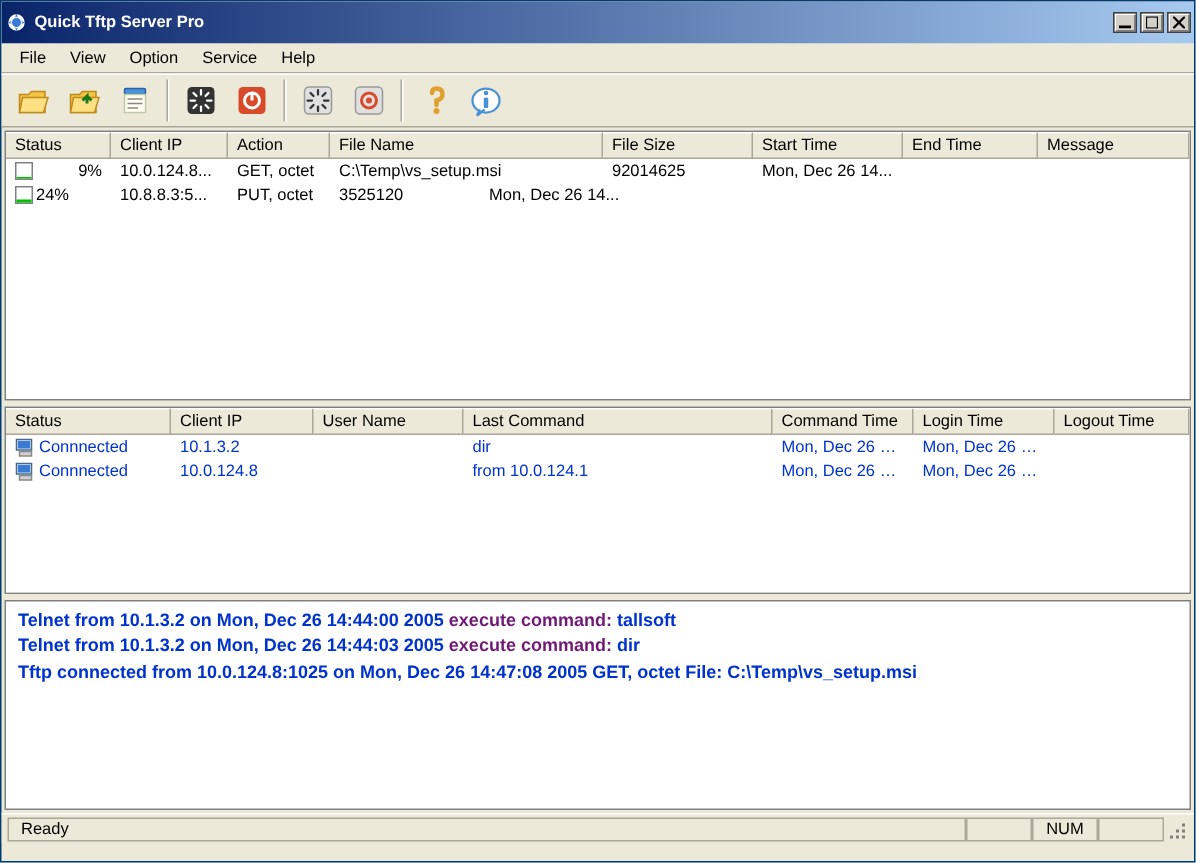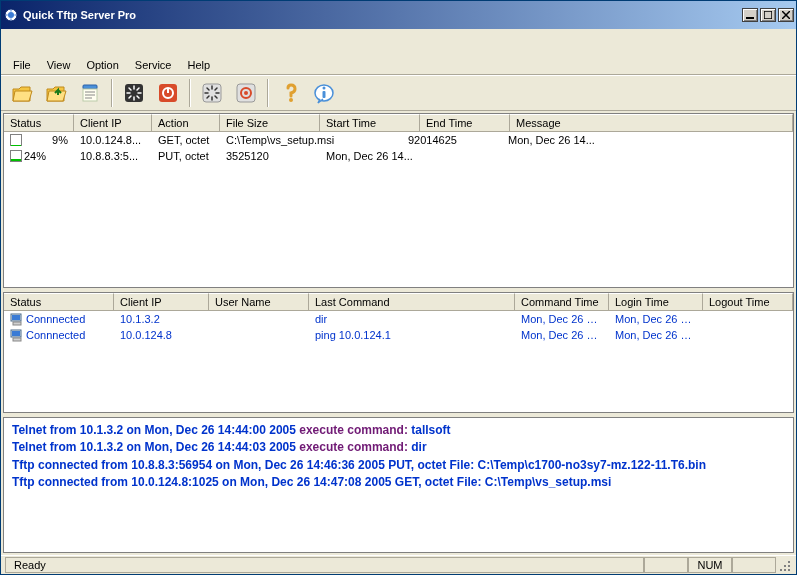--- a/index.html
+++ b/index.html
@@ -37,21 +37,20 @@
   cursor:pointer;
 }
 
 .menubar {
   height: 20px;
   background: #ece9d8;
   border-bottom: 1px solid #aca899;
   display:flex;
   align-items:center;
   padding: 0 4px;
-  margin-top: 27px;
 }
 .menubar .menu-item { padding: 2px 8px; cursor:pointer; }
 
 .toolbar {
   height: 36px;
   background: #ece9d8;
   border-top: 1px solid #fff;
   border-bottom: 1px solid #aca899;
   display:flex;
   align-items:center;
@@ -265,20 +264,21 @@
         <rect x="10.5" y="10" width="3" height="7" rx="1" fill="#4a90d9"></rect>
       </svg>
   </div>
 </div>
 
 <div id="tftp-list" class="listview">
   <div class="lv-header">
     <div class="lv-col" style="width:70px">Status</div>
     <div class="lv-col" style="width:78px">Client IP</div>
     <div class="lv-col" style="width:68px">Action</div>
+    <div class="lv-col" style="width:182px">File Name</div>
     <div class="lv-col" style="width:100px">File Size</div>
     <div class="lv-col" style="width:100px">Start Time</div>
     <div class="lv-col" style="width:90px">End Time</div>
     <div class="lv-col" style="flex:1">Message</div>
   </div>
   <div class="lv-body" id="tftp-body">
       <div class="lv-row">
         <div class="lv-cell" style="width:70px;text-align:right;display:flex;align-items:center;justify-content:flex-start">
           <span class="status-bar-mini">
             <span class="status-bar-fill" style="height:9%"></span>
@@ -339,32 +339,31 @@
       <div class="lv-row">
         <div class="lv-cell" style="width:110px;display:flex;align-items:center"><span class="comp-icon">
             <svg width="14" height="14">
               <rect x="1" y="2" width="10" height="7" fill="#d9e6f2" stroke="#4a6a8a"></rect>
               <rect x="2" y="3" width="8" height="5" fill="#3a7bd5"></rect>
               <rect x="3" y="10" width="8" height="3" fill="#d0d0d0" stroke="#888"></rect>
             </svg>
           </span>Connnected</div>
         <div class="lv-cell" style="width:95px">10.0.124.8</div>
         <div class="lv-cell" style="width:100px"></div>
-        <div class="lv-cell" style="width:206px">ping 10.0.124.1</div>
+        <div class="lv-cell" style="width:206px">from 10.0.124.1</div>
         <div class="lv-cell" style="width:94px">Mon, Dec 26 14...</div>
         <div class="lv-cell" style="width:94px">Mon, Dec 26 14...</div>
         <div class="lv-cell" style="flex:1"></div>
       </div>
     </div>
 </div>
 
 <div class="logpane" id="log-body">
     <div class="log-line"><span>Telnet from 10.1.3.2 on Mon, Dec 26 14:44:00 2005 </span><span class="cmd">execute command:</span><span>  tallsoft</span></div>
     <div class="log-line"><span>Telnet from 10.1.3.2 on Mon, Dec 26 14:44:03 2005 </span><span class="cmd">execute command:</span><span>  dir</span></div>
-    <div class="log-line"><span>Tftp connected from 10.8.8.3:56954 on Mon, Dec 26 14:46:36 2005 PUT, octet </span><span class="file">File: C:\Temp\c1700-no3sy7-mz.122-11.T6.bin</span></div>
     <div class="log-line"><span>Tftp connected from 10.0.124.8:1025 on Mon, Dec 26 14:47:08 2005 GET, octet </span><span class="file">File: C:\Temp\vs_setup.msi</span></div>
   </div>
 
 <div class="statusbar">
   <div class="pane flex">Ready</div>
   <div class="pane" style="width:44px"></div>
   <div class="pane" style="width:44px;justify-content:center">NUM</div>
   <div class="pane" style="width:44px"></div>
   <div class="grip">
     <svg width="14" height="14">

